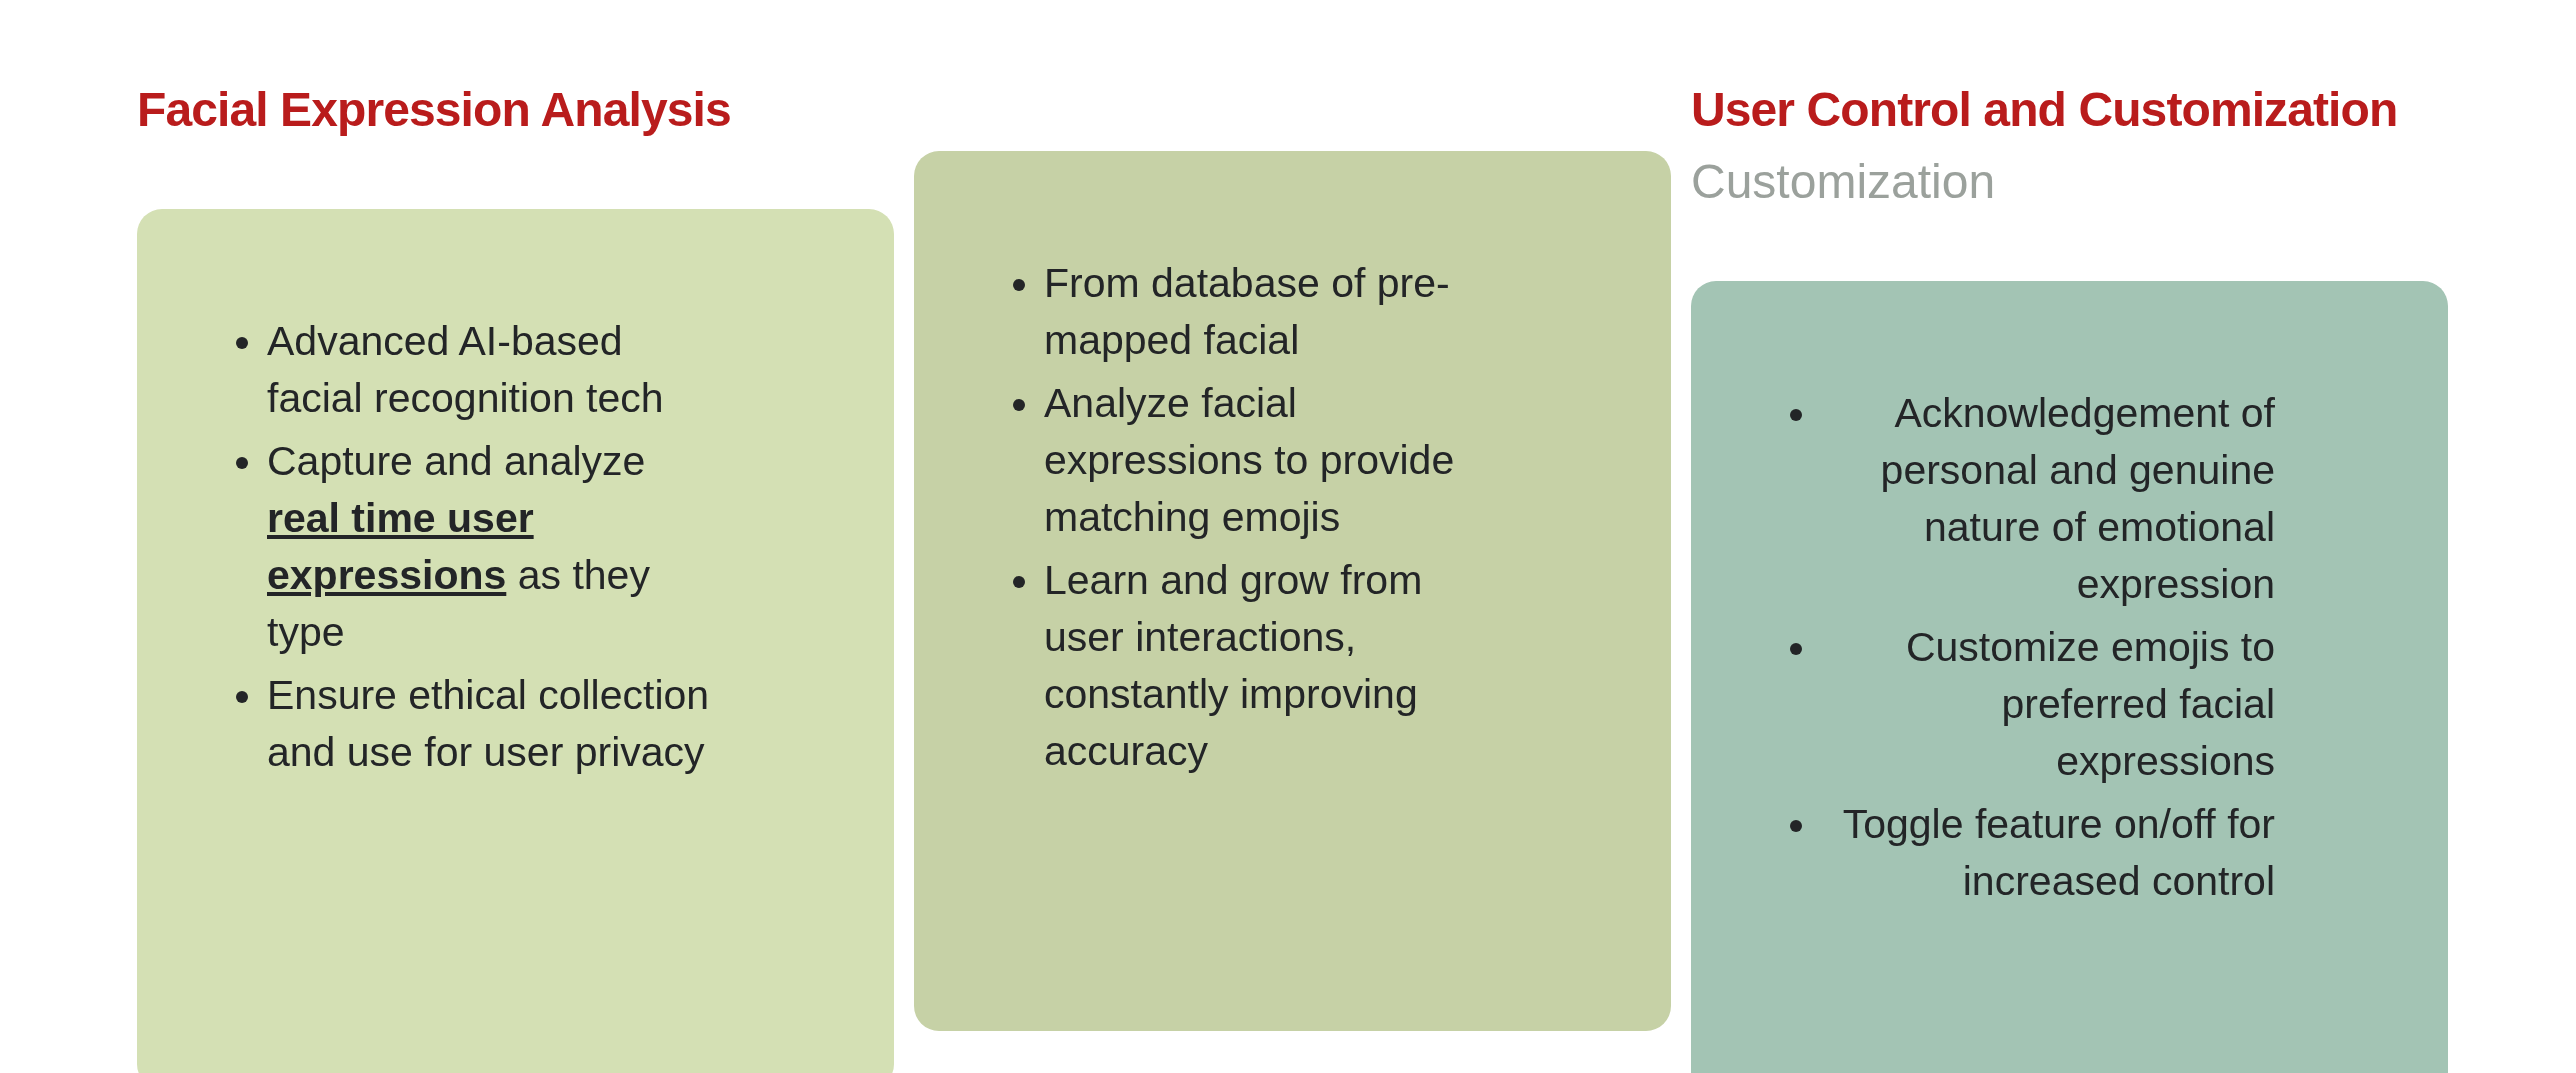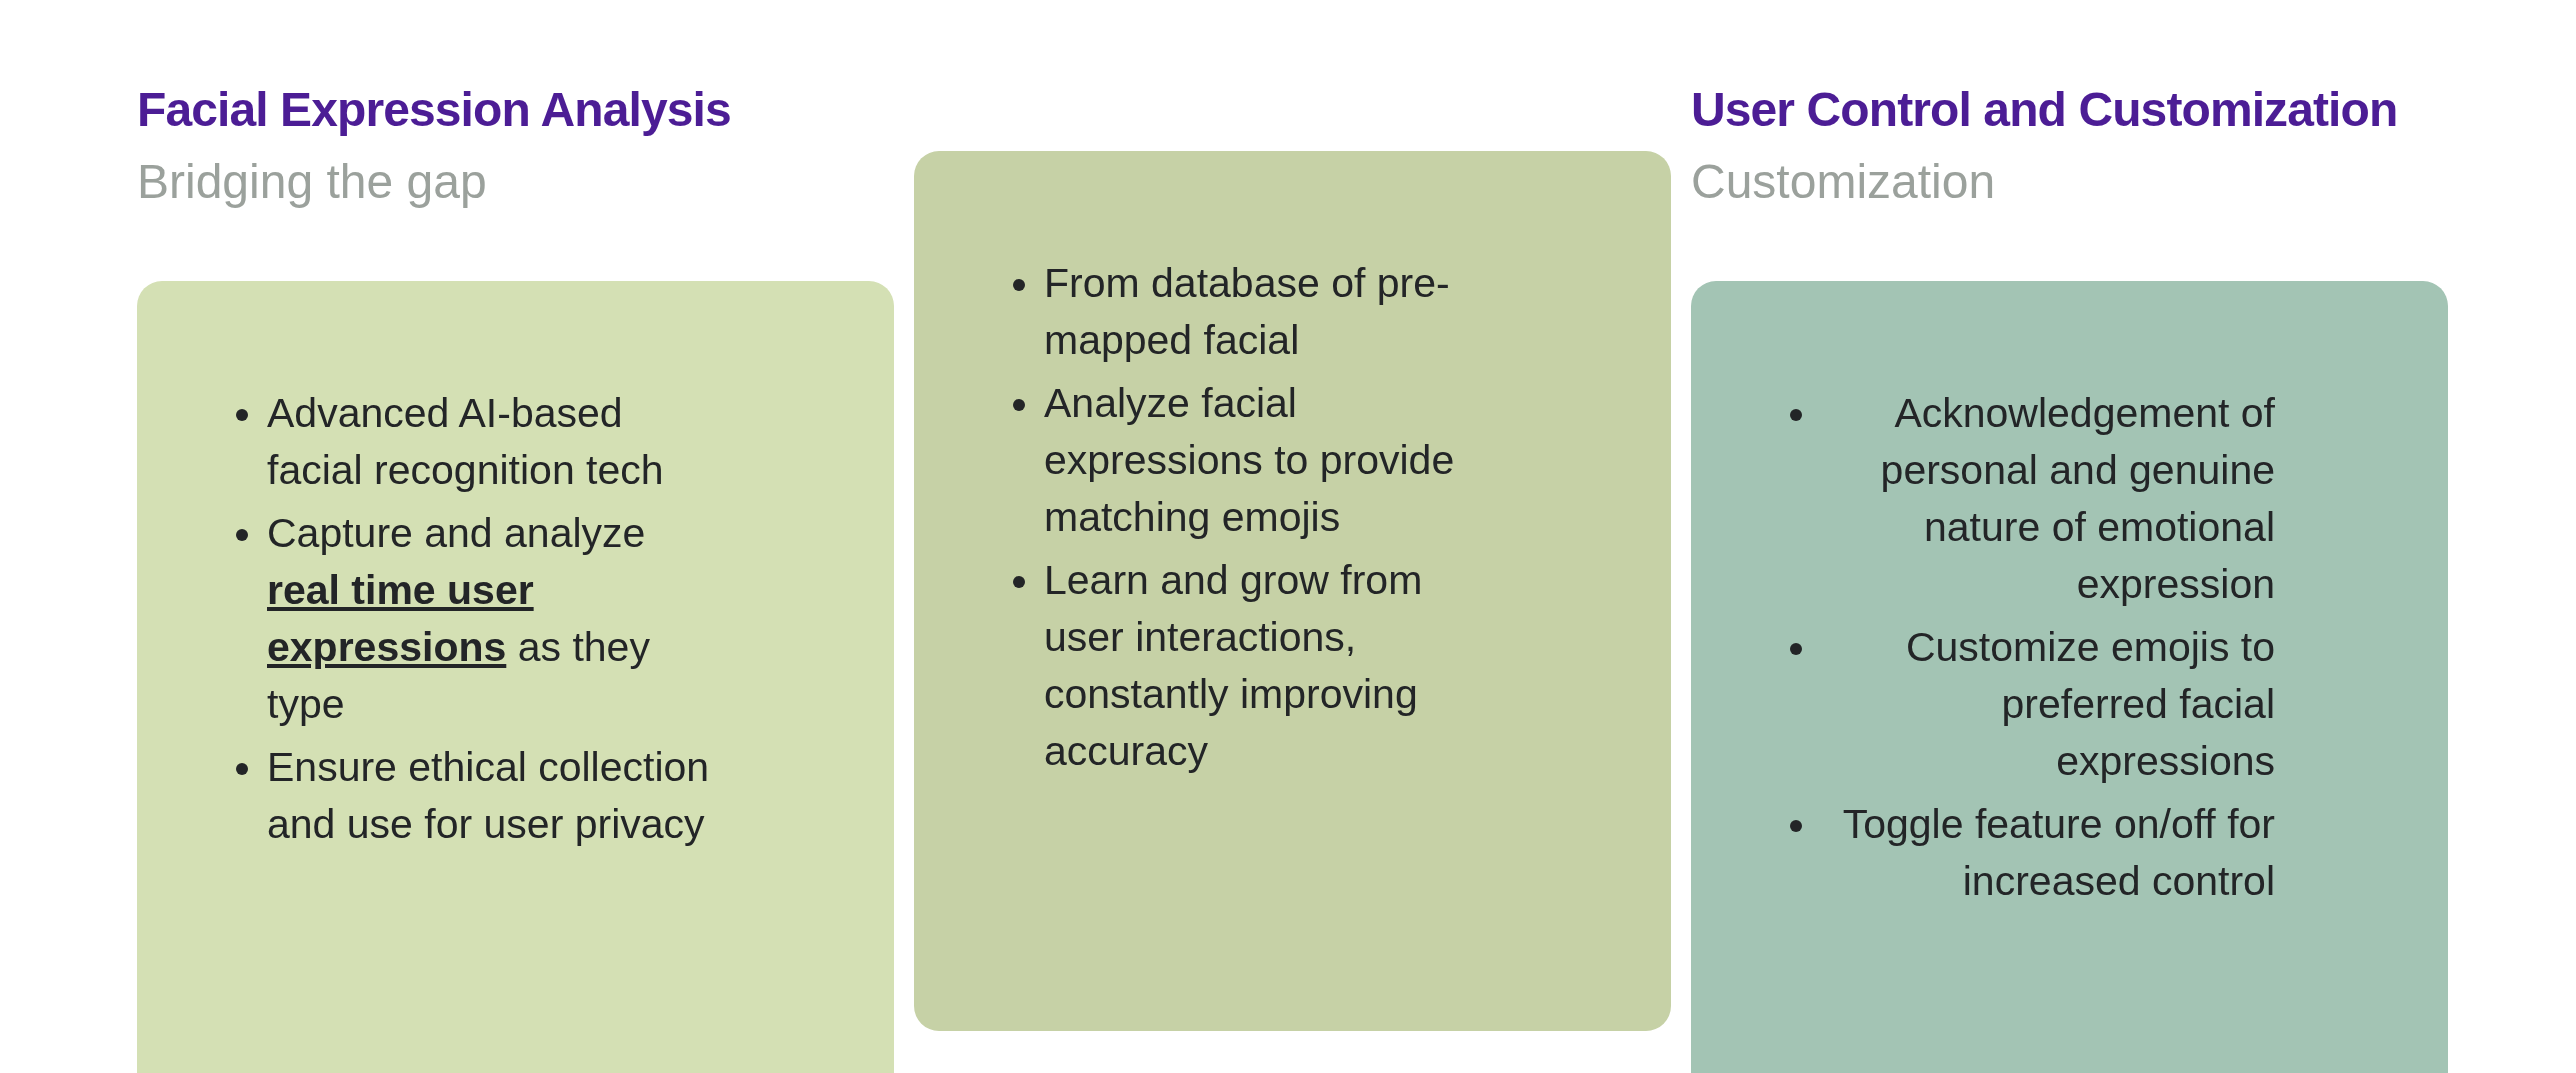--- a/index.html
+++ b/index.html
@@ -26,21 +26,21 @@
   .col {
     width: 757px;
     flex: 0 0 757px;
   }
   .col-title {
     margin: 0;
     font-size: 48px;
     line-height: 58px;
     font-weight: 700;
     letter-spacing: -0.9px;
-    color: #4c1d95;
+    color: #b91c1c;
   }
   .col-subtitle {
     margin: 14px 0 0 0;
     font-size: 48px;
     line-height: 58px;
     font-weight: 400;
     color: #9ba19c;
   }
   .card {
     box-sizing: border-box;
@@ -71,21 +71,20 @@
   }
 </style>
 </head>
 <body>
 
 <div class="page">
   <div class="columns">
 
     <section class="col">
       <h2 class="col-title">Facial Expression Analysis</h2>
-      <p class="col-subtitle">Bridging the gap</p>
       <div class="card" style="background: rgb(212, 224, 180);">
         <ul class="bullets">
             <li><span>Advanced AI-based facial recognition tech</span></li>
             <li><span>Capture and analyze </span><b>real time user expressions</b><span> as they type</span></li>
             <li><span>Ensure ethical collection and use for user privacy</span></li>
           </ul>
       </div>
     </section>
 
     <section class="col">

